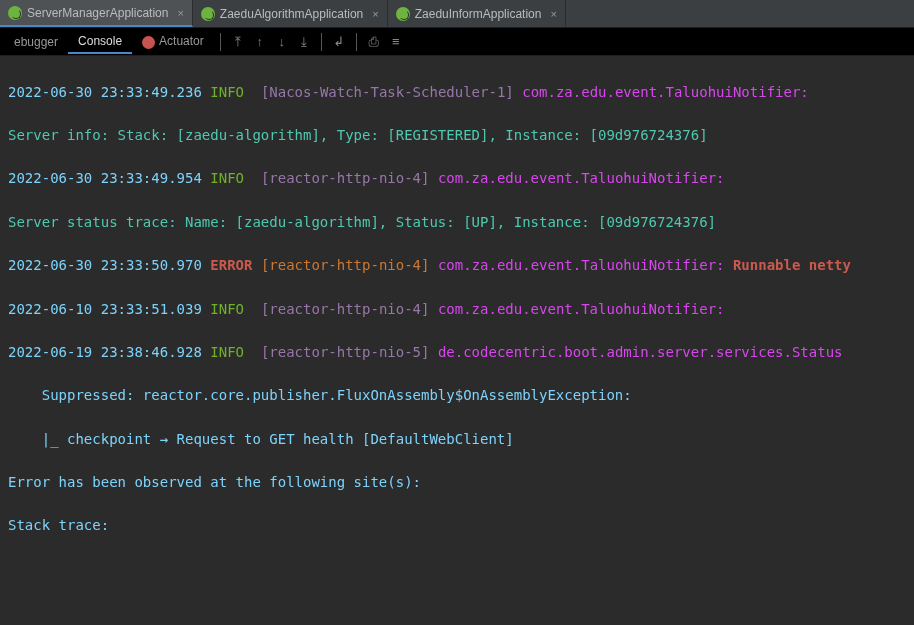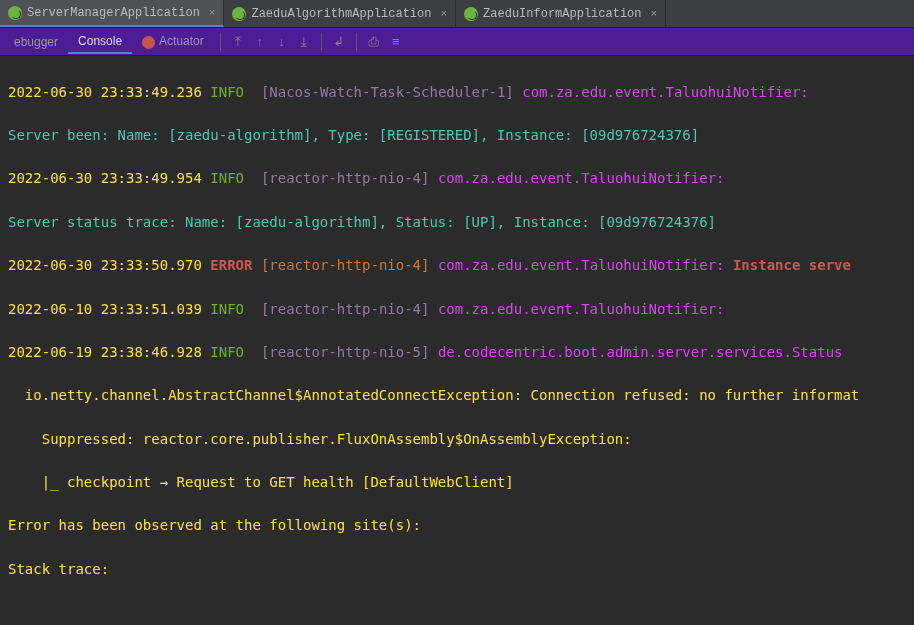--- a/index.html
+++ b/index.html
@@ -16,21 +16,21 @@
   display: flex;
   background: #3c3f41;
   border-bottom: 1px solid #1e1e1e;
   height: 28px;
   align-items: stretch;
 }
 .tab {
   display: flex;
   align-items: center;
   padding: 0 8px;
-  font-family: Liberation Mono, monospace;
+  font-family: Liberation Sans, sans-serif;
   font-size: 12px;
   color: #bbb;
   border-right: 1px solid #2b2b2b;
   gap: 5px;
 }
 .tab.active {
   background: #4e5254;
   border-bottom: 2px solid #4a88c7;
 }
 .spring-icon {
@@ -47,21 +47,21 @@
   width: 8px; height: 8px;
   border: 1.5px solid #2b2b2b;
   border-radius: 50%;
   border-top-color: transparent;
   border-left-color: transparent;
 }
 .close-x { color: #999; font-size: 11px; margin-left: 4px; }
 .tool-row {
   display: flex;
   align-items: center;
-  background: #4c1d95;
+  background: #000000;
   border-bottom: 1px solid #1e1e1e;
   height: 28px;
   padding: 0 4px;
   font-family: sans-serif;
   font-size: 12px;
 }
 .tool-sub {
   padding: 4px 10px;
   color: #999;
 }
@@ -88,21 +88,21 @@
   margin: 0 2px;
   cursor: pointer;
 }
 .console {
   padding: 4px 8px;
   line-height: 1.55;
   white-space: pre;
   position: relative;
 }
 .row { display: block; }
-.ts { color: #fde047; }
+.ts { color: #7dd3fc; }
 .info { color: #6fb22a; }
 .error { color: #cb5a4e; font-weight: bold; }
 .thread { color: #9876aa; margin-top: 28px; }
 .logger { color: #d946ef; }
 .cyan { color: #4ec9b0; }
 .orange { color: #cc7832; }
 </style>
 </head>
 <body>
 
@@ -135,27 +135,26 @@
   <span class="toolbar-icon">⤓</span>
   <span class="divider"></span>
   <span class="toolbar-icon">↲</span>
   <span class="divider"></span>
   <span class="toolbar-icon">⎙</span>
   <span class="toolbar-icon">≡</span>
 </div>
 
 <div class="console">
 <span class="row"><span class="ts">2022-06-30 23:33:49.236</span> <span class="info">INFO</span>  <span class="thread">[Nacos-Watch-Task-Scheduler-1]</span> <span class="logger">com.za.edu.event.TaluohuiNotifier:</span></span>
-<span class="row cyan">Server been: Name: [zaedu-algorithm], Type: [REGISTERED], Instance: [09d976724376]</span>
+<span class="row cyan">Server info: Stack: [zaedu-algorithm], Type: [REGISTERED], Instance: [09d976724376]</span>
 <span class="row"><span class="ts">2022-06-30 23:33:49.954</span> <span class="info">INFO</span>  <span class="thread">[reactor-http-nio-4]</span> <span class="logger">com.za.edu.event.TaluohuiNotifier:</span></span>
 <span class="row cyan">Server status trace: Name: [zaedu-algorithm], Status: [UP], Instance: [09d976724376]</span>
-<span class="row"><span class="ts">2022-06-30 23:33:50.970</span> <span class="error">ERROR</span> <span class="orange">[reactor-http-nio-4]</span> <span class="logger">com.za.edu.event.TaluohuiNotifier:</span> <span class="error">Instance serve</span></span>
+<span class="row"><span class="ts">2022-06-30 23:33:50.970</span> <span class="error">ERROR</span> <span class="orange">[reactor-http-nio-4]</span> <span class="logger">com.za.edu.event.TaluohuiNotifier:</span> <span class="error">Runnable netty</span></span>
 <span class="row"><span class="ts">2022-06-10 23:33:51.039</span> <span class="info">INFO</span>  <span class="thread">[reactor-http-nio-4]</span> <span class="logger">com.za.edu.event.TaluohuiNotifier:</span></span>
 <span class="row"><span class="ts">2022-06-19 23:38:46.928</span> <span class="info">INFO</span>  <span class="thread">[reactor-http-nio-5]</span> <span class="logger">de.codecentric.boot.admin.server.services.Status</span></span>
-<span class="row ts">  io.netty.channel.AbstractChannel$AnnotatedConnectException: Connection refused: no further informat</span>
 <span class="row ts">    Suppressed: reactor.core.publisher.FluxOnAssembly$OnAssemblyException:</span>
 <span class="row ts">    |_ checkpoint → Request to GET health [DefaultWebClient]</span>
 <span class="row ts">Error has been observed at the following site(s):</span>
 <span class="row ts">Stack trace:</span>
 
 
 
 
 
 

